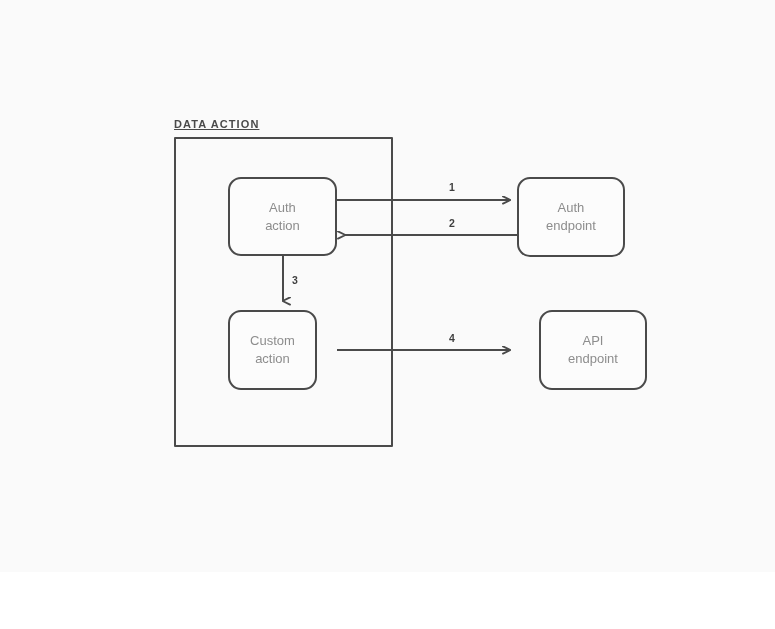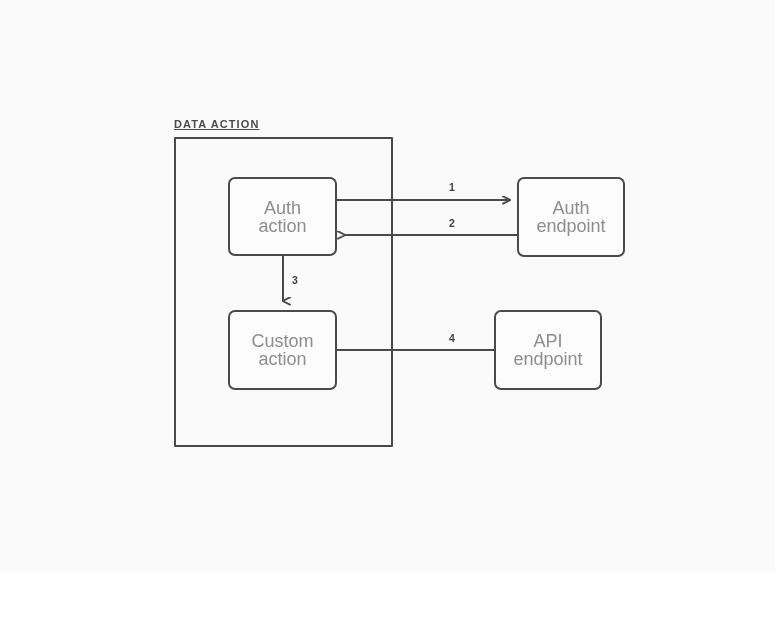--- a/index.html
+++ b/index.html
@@ -48,28 +48,28 @@
     color: #4a4a4a;
     font-family: "Liberation Sans", sans-serif;
     white-space: nowrap;
     text-decoration: underline;
   }
   
   .node {
     position: absolute;
     box-sizing: border-box;
     border: 2px solid #4a4a4a;
-    border-radius: 7px;
+    border-radius: 13px;
     background: #fcfcfc;
     display: flex;
     align-items: center;
     justify-content: center;
     text-align: center;
     color: #8d8d8d;
-    font-size: 18px;
+    font-size: 13px;
     line-height: 18px;
     font-family: "Liberation Sans", sans-serif;
   }
   .node .node-label {
     white-space: pre-line;
     color: #8d8d8d;
   }
   .group-box {
     position: absolute;
     box-sizing: border-box;
@@ -127,31 +127,31 @@
 
     <div class="group-box" style="left:174px; top:137px; width:219px; height:310px;"></div>
 
     <div class="section-label">DATA ACTION</div>
 
     <div class="node" style="left:228px; top:177px; width:109px; height:79px;">
       <span class="node-label">Auth
 action</span>
     </div>
 
-    <div class="node" style="left:228px; top:310px; width:109px; height:80px;">
+    <div class="node" style="left:228px; top:310px; width:89px; height:80px;">
       <span class="node-label">Custom
 action</span>
     </div>
 
     <div class="node" style="left:517px; top:177px; width:108px; height:80px;">
       <span class="node-label">Auth
 endpoint</span>
     </div>
 
-    <div class="node" style="left:494px; top:310px; width:108px; height:80px;">
+    <div class="node" style="left:539px; top:310px; width:108px; height:80px;">
       <span class="node-label">API
 endpoint</span>
     </div>
 
     <div class="edge-label" style="left:449px; top:181px;">1</div>
     <div class="edge-label" style="left:449px; top:217px;">2</div>
     <div class="edge-label" style="left:292px; top:274px;">3</div>
     <div class="edge-label" style="left:449px; top:332px;">4</div>
 
   </div>

